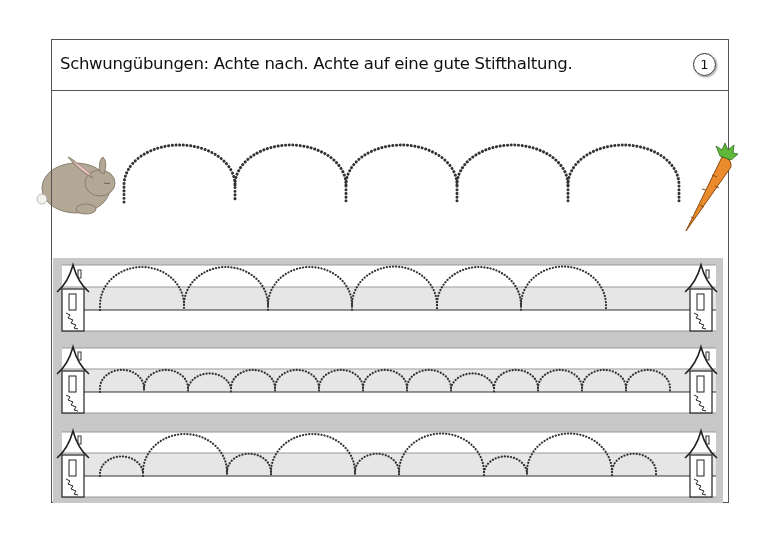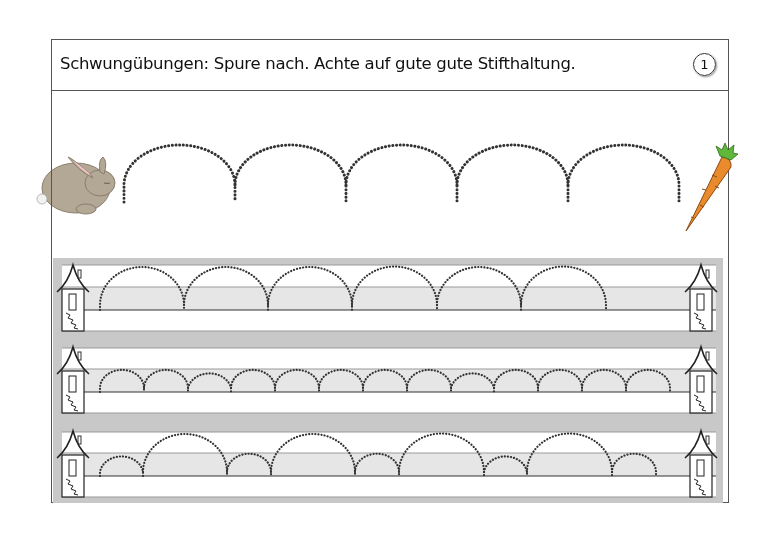--- a/index.html
+++ b/index.html
@@ -8,21 +8,21 @@
     .header { position:absolute; left:0; top:0; width:100%; height:51px; border-bottom:1px solid #555; box-sizing:border-box; }
     .header-title { position:absolute; left:8px; top:14px; font-size:16.5px; color:#111; letter-spacing:-0.3px; white-space:nowrap; }
     .page-num { position:absolute; right:12px; top:13px; width:23px; height:23px; border:1px solid #333; border-radius:50%; box-sizing:border-box; font-size:13px; text-align:center; line-height:21px; color:#111; box-shadow:1px 1px 2px #999; }
     svg.overlay { position:absolute; left:0; top:0; }
   </style>
 </head>
 <body>
 
 <div class="page">
   <div class="header">
-    <span class="header-title">Schwungübungen:  Spure nach.  Achte auf gute gute Stifthaltung.</span>
+    <span class="header-title">Schwungübungen:  Achte nach.  Achte auf eine gute Stifthaltung.</span>
     <span class="page-num">1</span>
   </div>
 </div>
 
 <svg class="overlay" width="768" height="543" viewBox="0 0 768 543">
   <defs>
     <g id="house">
 
       <path d="M -16 27 Q -5 18 0 0 Q 5 18 16 27" fill="none" stroke="#222" stroke-width="1.6"></path>
       <rect x="5" y="5" width="3" height="8" fill="none" stroke="#333" stroke-width="1"></rect>

